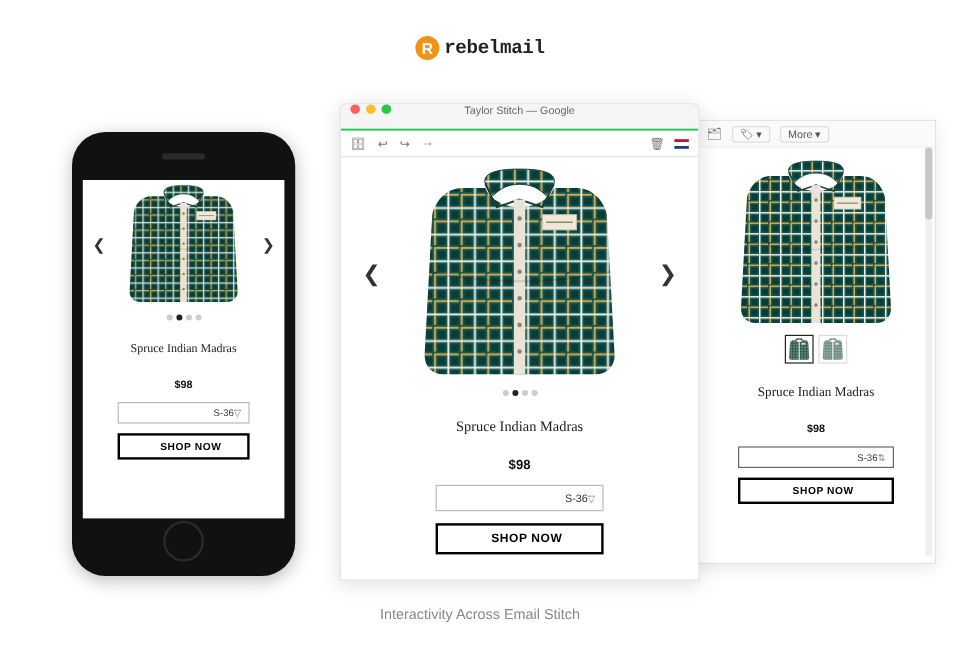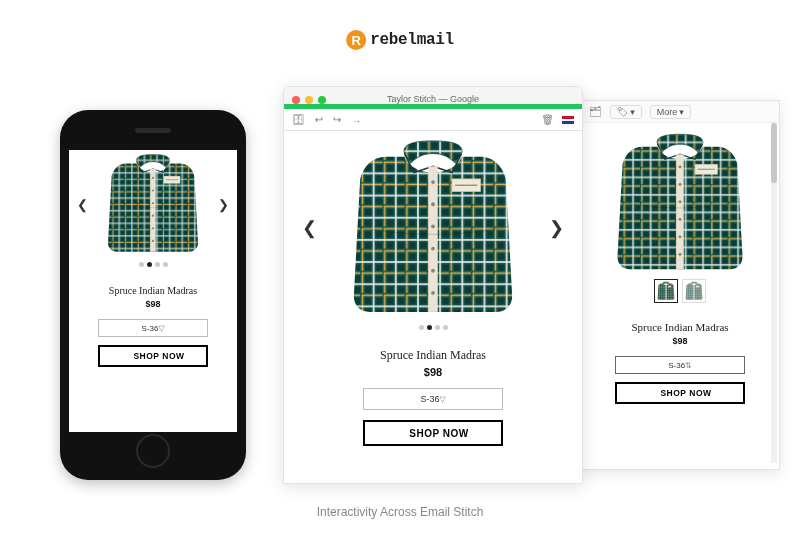--- a/index.html
+++ b/index.html
@@ -36,22 +36,22 @@
 
   
   .mac-window {
     position:absolute; left: 283px; top: 86px;
     width: 300px; height: 398px;
     background:#fff; border:1px solid #e3e3e3; border-radius:6px 6px 0 0;
     box-shadow: 0 3px 18px rgba(0,0,0,.12);
     z-index: 5;
     display:flex; flex-direction:column;
   }
-  .mac-titlebar { height: 22px; background:#f5f5f5; border-bottom:5px solid #22c55e;
-    border-radius:6px 6px 0 0; display:flex; align-items:flex-end; padding:0 8px; position:relative; }
+  .mac-titlebar { height: 22px; background:#f5f5f5; border-bottom:2px solid #22c55e;
+    border-radius:6px 6px 0 0; display:flex; align-items:flex-start; padding:0 8px; position:relative; }
   .traffic { display:flex; gap:5px; }
   .traffic span { width:8px; height:8px; border-radius:50%; display:block; }
   .tr { background:#ff5f57; } .ty { background:#febc2e; } .tg { background:#28c840; }
   .mac-title { position:absolute; left:50%; transform:translateX(-50%); font-size:9px; color:#666; }
   .mac-toolbar { height: 22px; border-bottom:1px solid #e3e3e3; display:flex; align-items:center; padding:0 8px; gap:10px; }
   .mac-toolbar .icn { font-size:10px; color:#777; }
   .mac-toolbar .right { margin-left:auto; display:flex; gap:8px; align-items:center; }
   .flag { width:12px; height:8px; background:linear-gradient(#c8102e 33%, #fff 33% 66%, #1a3f8b 66%); }
   .mac-body { flex:1; overflow:hidden; position:relative; }
 
@@ -77,25 +77,25 @@
   .card-img-wrap { position:relative; display:flex; align-items:center; justify-content:center; width:100%; }
   .shirt { display:block; }
   .chev { position:absolute; top:50%; transform:translateY(-50%); font-size:18px; color:#333; cursor:pointer; padding:6px; }
   .chev.sm { font-size:13px; padding:4px; }
   .chev-l { left:-4px; } .chev-r { right:-4px; }
   .dots { display:flex; gap:3px; margin-top:6px; }
   .dots span { width:5px; height:5px; border-radius:50%; background:#ccc; }
   .dots span.active { background:#222; }
   .prod-name { font-family: Georgia, "Times New Roman", serif; font-size:12px; color:#222; margin-top:18px; text-align:center; }
   .prod-name.sm { font-size:10px; }
-  .price { font-size:11px; font-weight:700; color:#111; margin-top:3px; }
+  .price { font-size:11px; font-weight:700; color:#111; margin-top:19px; }
   .price.sm { font-size:9px; }
   .select {
     margin-top:10px; width:140px; height:22px; border:1px solid #bbb;
-    display:flex; align-items:center; justify-content:center; padding:0 6px;
+    display:flex; align-items:center; justify-content:flex-end; padding:0 6px;
     font-size:9px; color:#333; background:#fff;
   }
   .select.sm { width:110px; height:18px; font-size:8px; }
   .select .caret { font-size:8px; color:#888; }
   .shop-btn {
     margin-top:10px; width:140px; height:26px; border:2px solid #000;
     background:#fff; display:flex; align-items:center; justify-content:center;
     font-size:10px; font-weight:700; letter-spacing:.5px; color:#000;padding-left:12px;
   }
   .shop-btn.sm { width:110px; height:22px; font-size:8.5px; margin-top:8px; }

